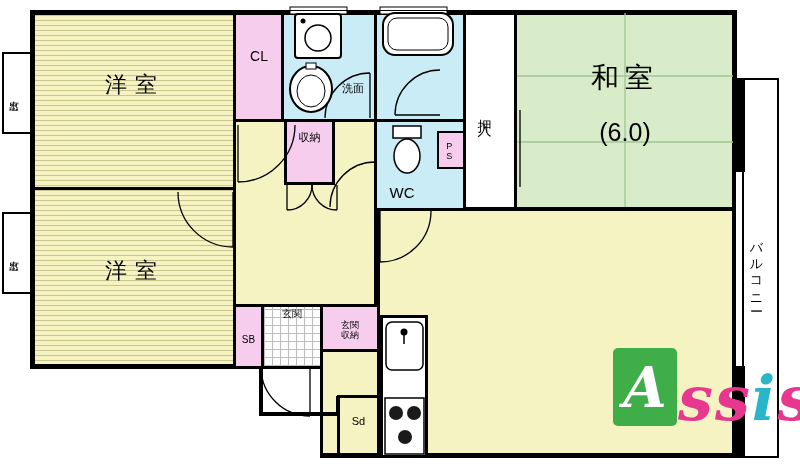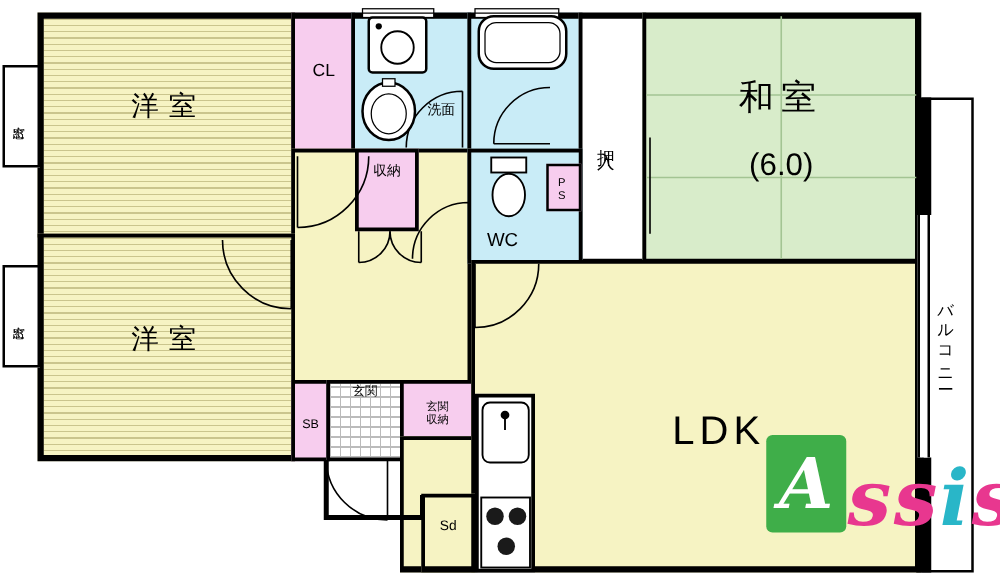--- a/index.html
+++ b/index.html
@@ -127,21 +127,20 @@
       <circle cx="396" cy="413" r="7" fill="#1a1a1a"></circle>
       <circle cx="414" cy="413" r="7" fill="#1a1a1a"></circle>
       <circle cx="405" cy="437" r="7" fill="#1a1a1a"></circle>
     </g>
   </svg>
 
   <div class="label" style="left:70px;top:72px;width:130px;font-size:22px;letter-spacing:8px;">洋室</div>
   <div class="label" style="left:70px;top:258px;width:130px;font-size:22px;letter-spacing:8px;">洋室</div>
   <div class="label" style="left:545px;top:62px;width:160px;font-size:28px;letter-spacing:6px;">和室</div>
   <div class="label" style="left:545px;top:102px;width:160px;font-size:25px;margin-top:16px;">(6.0)</div>
-  <div class="label" style="left:475px;top:326px;width:200px;font-size:32px;letter-spacing:4px;">LDK</div>
   <div class="label" style="left:238px;top:48px;width:42px;font-size:14px;">CL</div>
   <div class="label" style="left:330px;top:82px;width:46px;font-size:11px;">洗面</div>
   <div class="label v" style="left:477px;top:66px;height:90px;font-size:14px;letter-spacing:3px;">押入</div>
   <div class="label" style="left:284px;top:131px;width:51px;font-size:11px;">収納</div>
   <div class="label" style="left:380px;top:184px;width:44px;font-size:15px;">WC</div>
   <div class="label v" style="left:444px;top:136px;height:30px;font-size:9px;">PS</div>
   <div class="label" style="left:233px;top:322px;width:31px;font-size:10px;margin-top:12px;">SB</div>
   <div class="label" style="left:266px;top:308px;width:52px;font-size:10px;">玄関</div>
   <div class="label" style="left:337px;top:320px;width:26px;font-size:9px;">玄関収納</div>
   <div class="label" style="left:337px;top:415px;width:43px;font-size:11px;">Sd</div>

